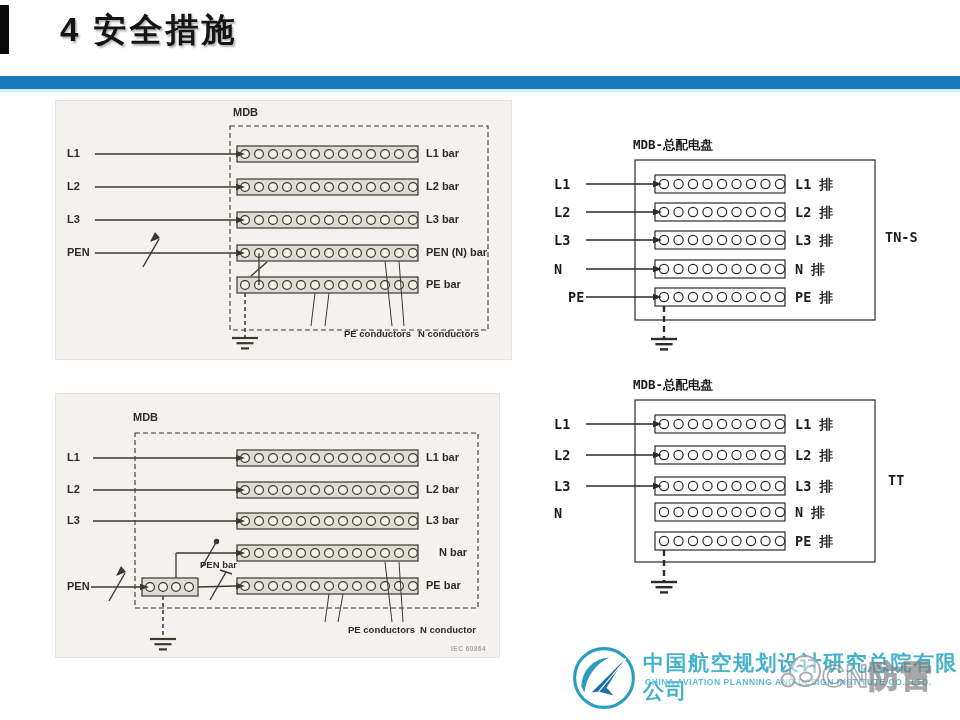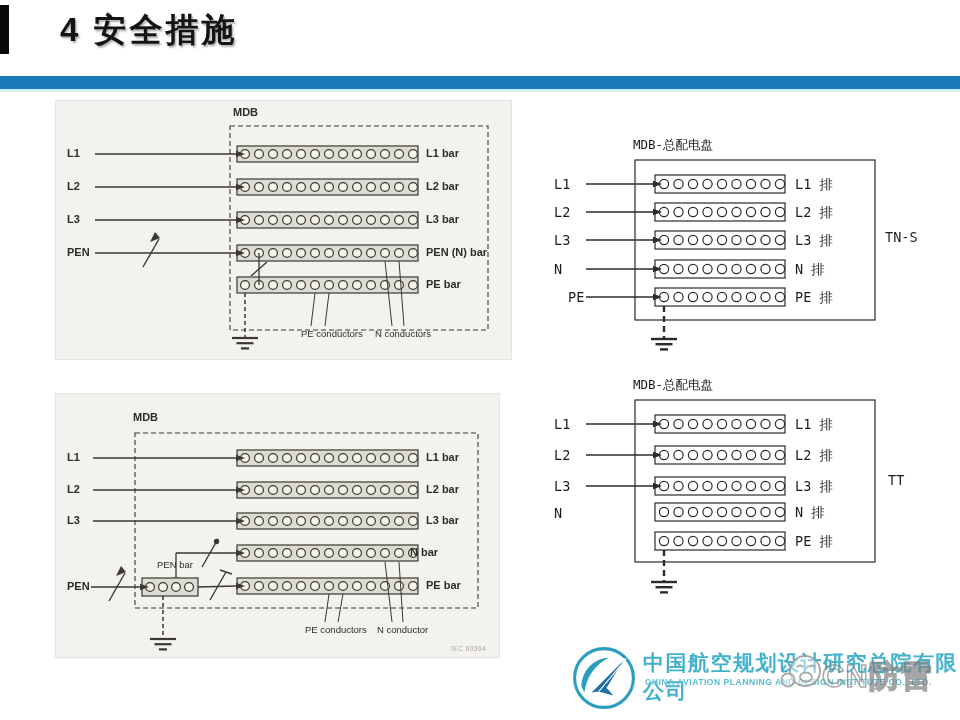--- a/index.html
+++ b/index.html
@@ -10,23 +10,23 @@
          letter-spacing:3px;text-shadow:1.5px 1.5px 2px rgba(0,0,0,.3);}
   .blue-bar{position:absolute;left:0;top:76px;width:960px;height:13px;background:#1a79b9;
             border-bottom:3px solid #cdf0fa;}
   .panel{position:absolute;background:#f3f2ee;box-shadow:inset 0 0 0 1px #e6e4de;}
   #tl{left:55px;top:100px;width:457px;height:260px;}
   #bl{left:55px;top:393px;width:445px;height:265px;}
   .diagram{position:absolute;}
   #tr{left:540px;top:135px;width:420px;height:225px;}
   #br{left:540px;top:375px;width:420px;height:225px;}
   .diagram svg,.panel svg{position:absolute;left:0;top:0;}
-  .lbl{position:absolute;white-space:nowrap;}
+  .lbl{position:absolute;white-space:nowrap;font-weight:bold;}
   .b11{font-size:11px;font-weight:bold;color:#2e2c27;line-height:1.1;}
-  .b9{font-size:9.5px;font-weight:normal;color:#2e2c27;line-height:1.1;}
+  .b9{font-size:9.5px;font-weight:bold;color:#2e2c27;line-height:1.1;margin-left:43px;}
   .tiny{font-size:6.5px;color:#aba69c;line-height:1;letter-spacing:.5px;}
   .cad13{font-family:"DejaVu Sans Mono",monospace;font-size:12.5px;color:#1c1c1c;line-height:1.2;}
   .cad14{font-family:"DejaVu Sans Mono",monospace;font-size:13.5px;color:#1c1c1c;line-height:1.2;}
   .footer-cn{position:absolute;left:643px;top:649px;font-size:21px;font-weight:bold;color:#45b2cc;
              letter-spacing:1.5px;}
   .footer-en{position:absolute;left:645px;top:677px;font-size:8.5px;font-weight:bold;color:#58bed4;
              letter-spacing:.55px;}
   .logo{position:absolute;left:571px;top:645px;width:66px;height:66px;}
   .watermark{position:absolute;left:778px;top:650px;width:182px;height:62px;z-index:5;opacity:.85;}
   .wm-text{position:absolute;left:44px;top:6px;font-size:31px;font-weight:bold;
@@ -341,21 +341,21 @@
       </svg>
     <div class="lbl b11" style="left:78px;top:18px">MDB</div>
     <div class="lbl b11" style="left:12px;top:58px">L1</div>
     <div class="lbl b11" style="left:12px;top:90px">L2</div>
     <div class="lbl b11" style="left:12px;top:121px">L3</div>
     <div class="lbl b11" style="left:12px;top:187px">PEN</div>
     <div class="lbl b9" style="left:102px;top:167px">PEN bar</div>
     <div class="lbl b11" style="left:371px;top:58px">L1 bar</div>
     <div class="lbl b11" style="left:371px;top:90px">L2 bar</div>
     <div class="lbl b11" style="left:371px;top:121px">L3 bar</div>
-    <div class="lbl b11" style="left:355px;top:153px">N bar</div>
+    <div class="lbl b11" style="left:384px;top:153px">N bar</div>
     <div class="lbl b11" style="left:371px;top:186px">PE bar</div>
     <div class="lbl b9" style="left:250px;top:232px">PE conductors</div>
     <div class="lbl b9" style="left:322px;top:232px">N conductor</div>
     <div class="lbl tiny" style="left:396px;top:253px">IEC 60364</div>
   </div>
 
   <div class="diagram" id="br">
     <svg id="svg-br" width="420" height="225">
         <rect x="95" y="25" width="240" height="162" fill="none" stroke="#2a2a2a" stroke-width="1.2"></rect>
         <rect x="115" y="40" width="130" height="18" fill="#ffffff" stroke="#2a2a2a" stroke-width="1.2"></rect>

